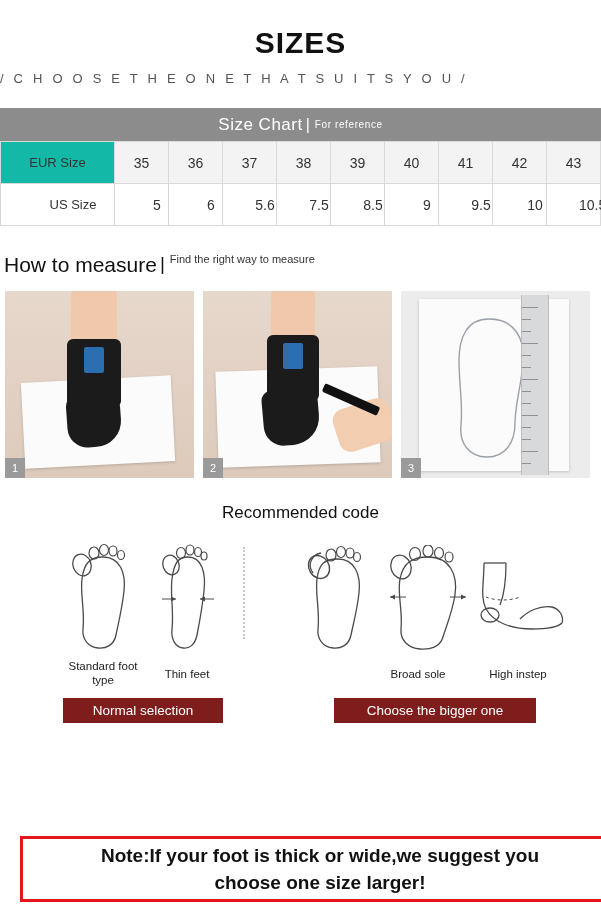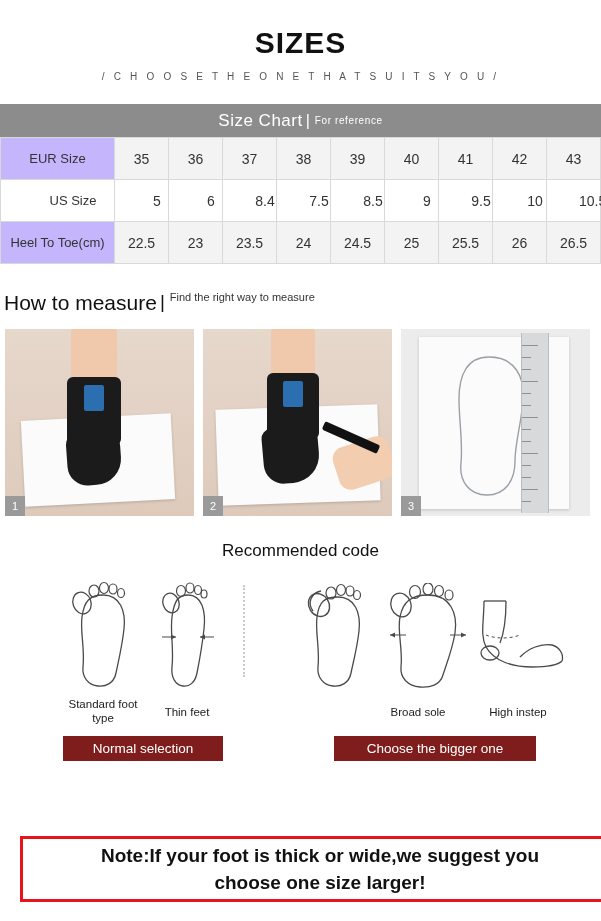--- a/index.html
+++ b/index.html
@@ -19,22 +19,22 @@
   
   .page-title {
     text-align: center;
     font-size: 30px;
     font-weight: bold;
     letter-spacing: 1px;
     color: #111;
     margin: 26px 0 0 0;
   }
   .page-subtitle {
-    text-align: center;
-    font-size: 10px;
+    text-align: left;
+    font-size: 13px;
     letter-spacing: 3.2px;
     color: #555;
     margin: 11px 0 0 0;
   }
 
   
   .chart-wrap {
     margin-top: 22px;
     width: 601px;
   }
@@ -72,21 +72,21 @@
     color: #333;
   }
   table.size-table td.rowhead {
     width: 111px;
     font-size: 13px;
     color: #333;
     background: #fff;
   }
   table.size-table tr.odd td { background: #f3f3f3; }
   table.size-table tr.even td { background: #ffffff; padding-left: 32px; }
-  table.size-table tr.odd td.rowhead { background: #c4b5fd; }
+  table.size-table tr.odd td.rowhead { background: #14b8a6; }
   table.size-table tr.even td.rowhead { background: #ffffff; }
 
   
   .howto {
     margin: 27px 0 0 4px;
     display: flex;
     align-items: flex-start;
   }
   .howto .h-main {
     font-size: 21px;
@@ -258,39 +258,27 @@
       <td>39</td>
       <td>40</td>
       <td>41</td>
       <td>42</td>
       <td>43</td>
     </tr>
     <tr class="even">
       <td class="rowhead">US Size</td>
       <td>5</td>
       <td>6</td>
-      <td>8.4</td>
+      <td>5.6</td>
       <td>7.5</td>
       <td>8.5</td>
       <td>9</td>
       <td>9.5</td>
       <td>10</td>
       <td>10.5</td>
-    </tr>
-    <tr class="odd">
-      <td class="rowhead">Heel To Toe(cm)</td>
-      <td>22.5</td>
-      <td>23</td>
-      <td>23.5</td>
-      <td>24</td>
-      <td>24.5</td>
-      <td>25</td>
-      <td>25.5</td>
-      <td>26</td>
-      <td>26.5</td>
     </tr>
   </tbody>
     </table>
 </div>
 
 <div class="howto">
   <span class="h-main">How to measure</span>
   <span class="h-sep">|</span>
   <span class="h-sub">Find the right way to measure</span>
 </div>

